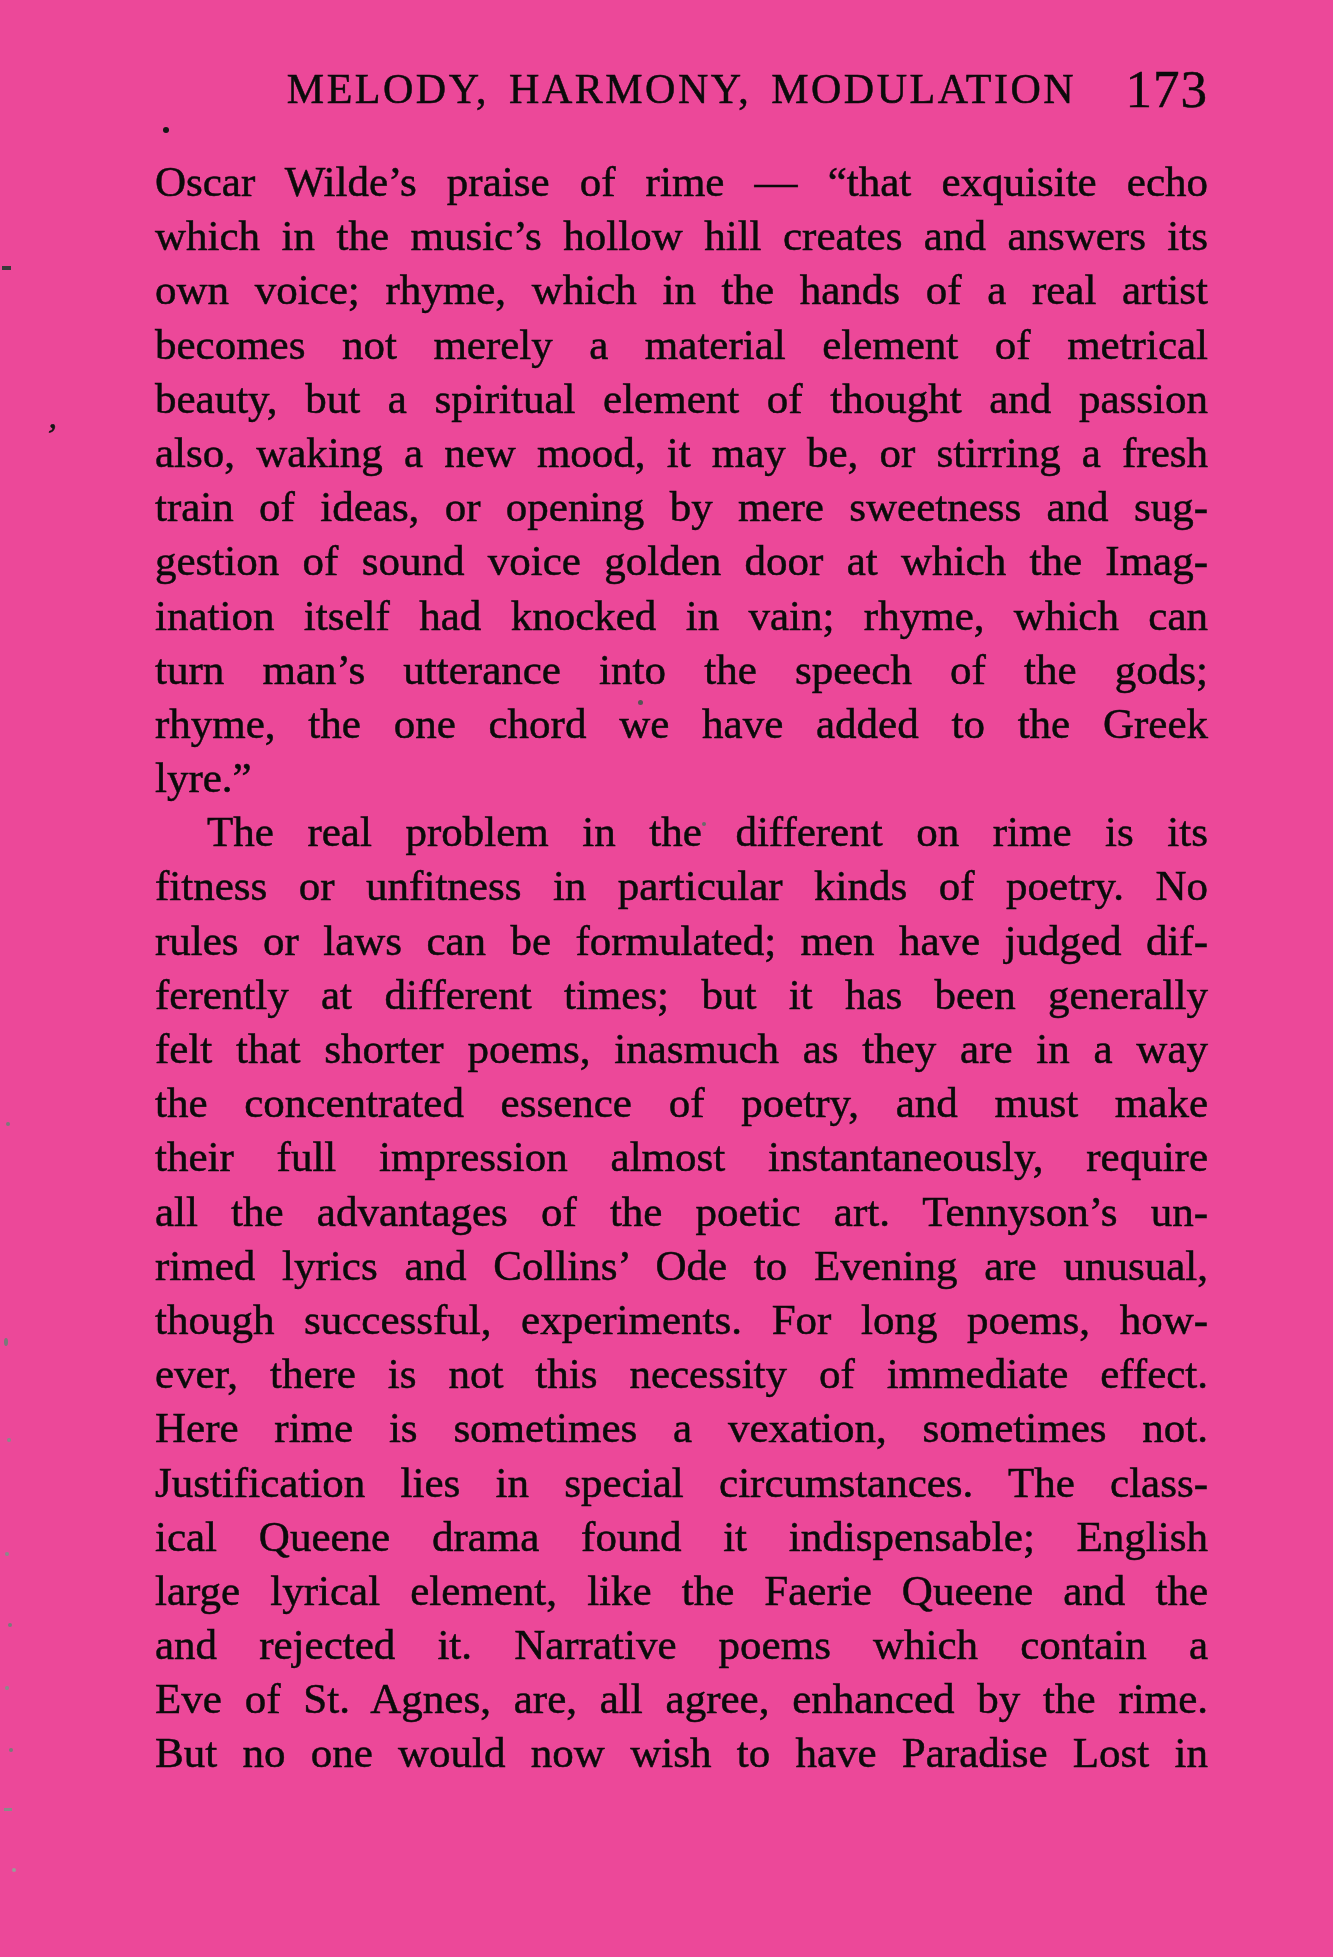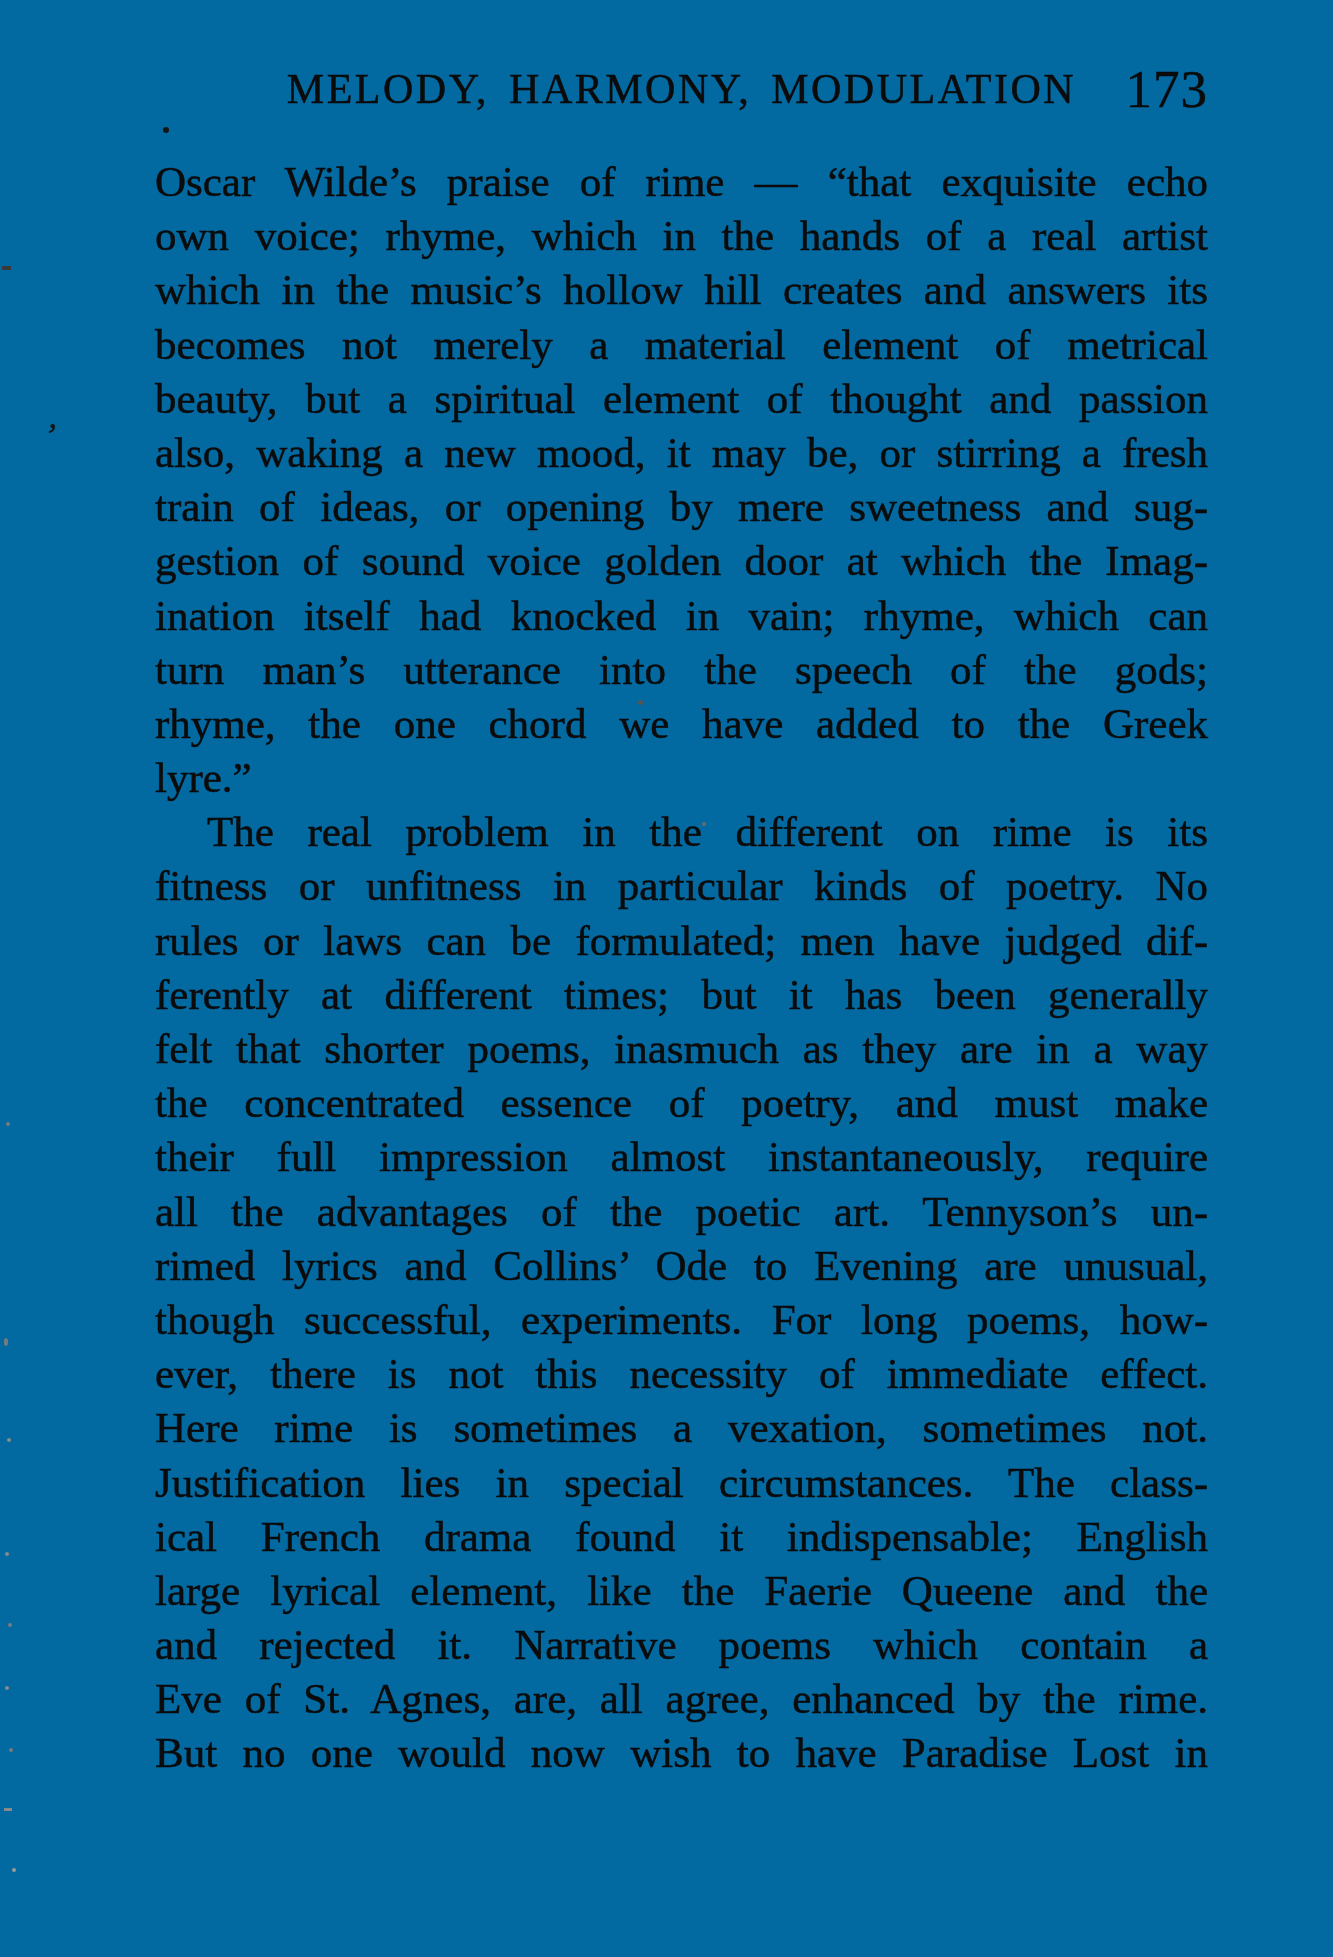--- a/index.html
+++ b/index.html
@@ -1,19 +1,19 @@
 <!DOCTYPE html>
 <html><head>
 <meta charset="utf-8">
 <style>
   html,body{margin:0;padding:0;background:#e8e8e8;}
   .page{
     position:relative;
     width:1333px;height:1957px;
-    background:#0369a1;
+    background:#ec4899;
     color:#0b0b0b;
     font-family:"Liberation Serif", serif;
     overflow:hidden;
     -webkit-text-stroke:0.5px #0b0b0b;
   }
   .running-head{
     position:absolute;
     top:64px;left:155px;width:1053px;
     height:50px;
     font-size:42px;
@@ -64,22 +64,22 @@
 
 <div class="page">
 
   <div class="running-head">
     <span>MELODY, HARMONY, MODULATION</span>
     <span class="page-number">173</span>
   </div>
 
   <div class="text-block">
       <div class="line">Oscar Wilde’s praise of rime — “that exquisite echo</div>
+      <div class="line">which in the music’s hollow hill creates and answers its</div>
       <div class="line">own voice; rhyme, which in the hands of a real artist</div>
-      <div class="line">which in the music’s hollow hill creates and answers its</div>
       <div class="line">becomes not merely a material element of metrical</div>
       <div class="line">beauty, but a spiritual element of thought and passion</div>
       <div class="line">also, waking a new mood, it may be, or stirring a fresh</div>
       <div class="line">train of ideas, or opening by mere sweetness and sug-</div>
       <div class="line">gestion of sound voice golden door at which the Imag-</div>
       <div class="line">ination itself had knocked in vain; rhyme, which can</div>
       <div class="line">turn man’s utterance into the speech of the gods;</div>
       <div class="line">rhyme, the one chord we have added to the Greek</div>
       <div class="line no-stretch">lyre.”</div>
       <div class="line indent">The real problem in the different on rime is its</div>
@@ -88,21 +88,21 @@
       <div class="line">ferently at different times; but it has been generally</div>
       <div class="line">felt that shorter poems, inasmuch as they are in a way</div>
       <div class="line">the concentrated essence of poetry, and must make</div>
       <div class="line">their full impression almost instantaneously, require</div>
       <div class="line">all the advantages of the poetic art.  Tennyson’s un-</div>
       <div class="line">rimed lyrics and Collins’ Ode to Evening are unusual,</div>
       <div class="line">though successful, experiments.  For long poems, how-</div>
       <div class="line">ever, there is not this necessity of immediate effect.</div>
       <div class="line">Here rime is sometimes a vexation, sometimes not.</div>
       <div class="line">Justification lies in special circumstances.  The class-</div>
-      <div class="line">ical French drama found it indispensable; English</div>
+      <div class="line">ical Queene drama found it indispensable; English</div>
       <div class="line">large lyrical element, like the Faerie Queene and the</div>
       <div class="line">and rejected it.  Narrative poems which contain a</div>
       <div class="line">Eve of St. Agnes, are, all agree, enhanced by the rime.</div>
       <div class="line">But no one would now wish to have Paradise Lost in</div>
     </div>
 
   <div>
       <div class="artifact dot" style="left: 163px; top: 127px; width: 6px; height: 6px; background: rgb(21, 21, 21);"></div>
       <div class="artifact dash" style="left: 2px; top: 266px; width: 9px; height: 4px; background: rgb(58, 58, 58);"></div>
       <div class="artifact comma" style="left: 50px; top: 412px; color: rgb(21, 21, 21);">,</div>

